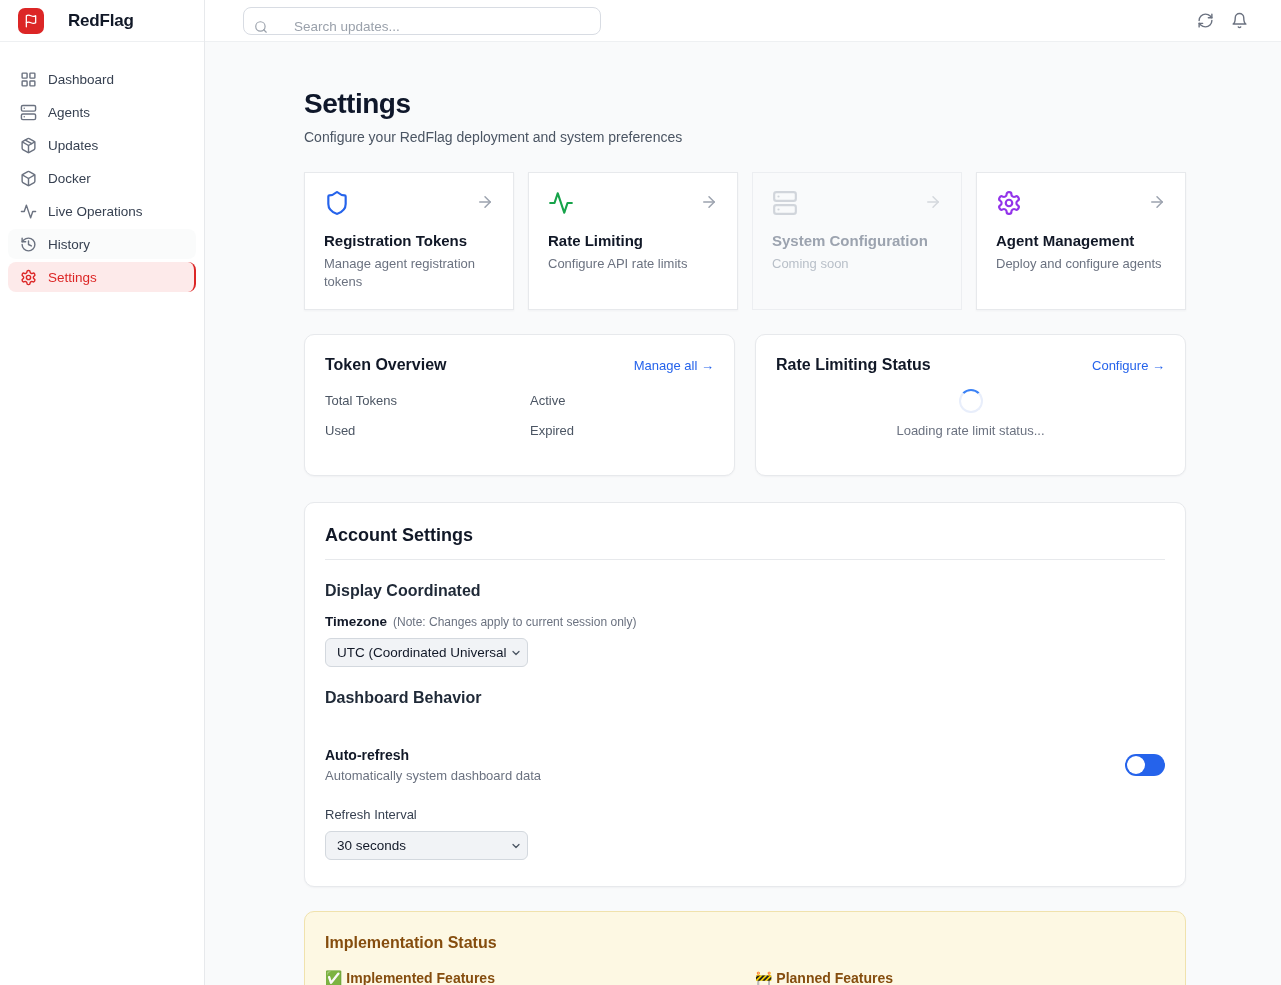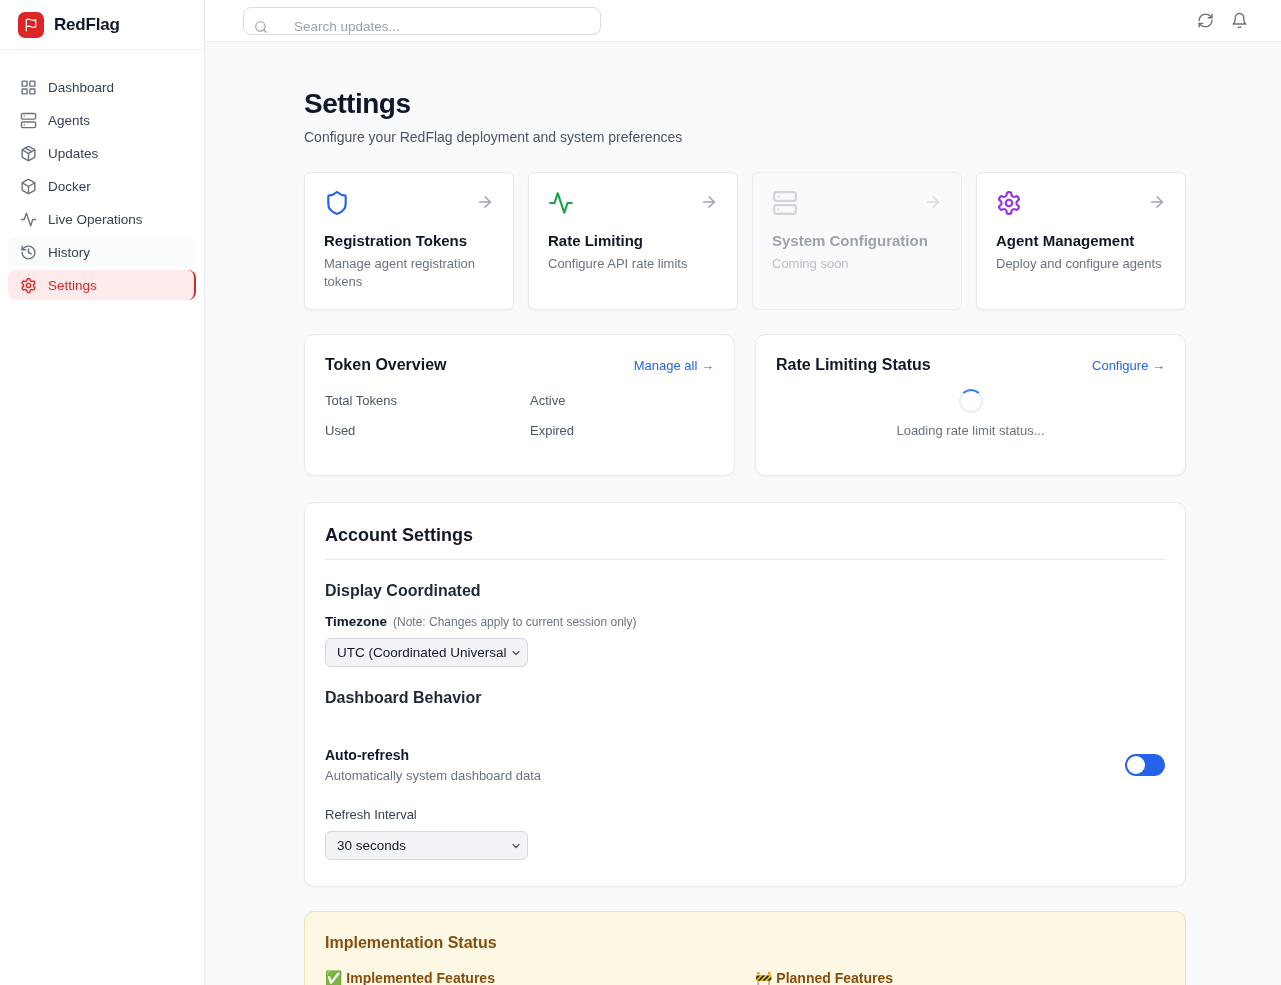--- a/index.html
+++ b/index.html
@@ -8,21 +8,21 @@
     font-family: "Liberation Sans", sans-serif;
     background:#f9fafb; color:#111827;
     -webkit-font-smoothing:antialiased;
   }
   svg { display:block; }
 
   .app { display:flex; width:1281px; height:985px; }
 
   
   .sidebar { width:205px; min-width:205px; background:#ffffff; border-right:1px solid #e7e9ec; }
-  .sidebar-brand { height:50px; display:flex; align-items:center; gap:10px; padding:0 18px; border-bottom:1px solid #eef0f2; }
+  .sidebar-brand { height:42px; display:flex; align-items:center; gap:24px; padding:0 18px; border-bottom:1px solid #eef0f2; }
   .logo-badge { width:26px; height:26px; background:#dc2626; border-radius:7px; display:flex; align-items:center; justify-content:center; }
   .logo-badge svg { width:14px; height:14px; stroke:#ffffff; }
   .brand-name { font-size:17px; font-weight:700; color:#111827; letter-spacing:-0.2px; }
 
   .nav { padding:22px 8px 0 8px; }
   .nav-item { height:30px; margin-bottom:3px; display:flex; align-items:center; gap:11px; padding:0 12px;
     border-radius:8px; font-size:13.5px; color:#374151; cursor:pointer; }
   .nav-item svg { width:17px; height:17px; stroke:#6b7280; flex:none; }
   .nav-item.subtle { background:#fafbfb; }
   .nav-item.active { background:#fdeaea; color:#dc2626; border-right:2px solid #dc2626; }
@@ -41,21 +41,21 @@
   .topbar-actions { margin-left:auto; display:flex; align-items:center; gap:17px; }
   .icon-btn { width:17px; height:17px; cursor:pointer; }
   .icon-btn svg { width:17px; height:17px; stroke:#6b7280; }
 
   
   .content { flex:1; padding:46px 95px 0 99px; overflow:hidden; }
   .page-title { font-size:28px; font-weight:700; color:#0f172a; letter-spacing:-0.5px; }
   .page-subtitle { margin-top:9px; font-size:14px; color:#4b5563; }
 
   .quick-cards { margin-top:27px; display:grid; grid-template-columns:repeat(4,1fr); gap:14px; }
-  .qcard { background:#ffffff; border:1px solid #e7e9ec; border-radius:6px; padding:17px 19px; height:138px;
+  .qcard { background:#ffffff; border:1px solid #e7e9ec; border-radius:0; padding:17px 19px; height:138px;
     box-shadow:0 1px 2px rgba(16,24,40,.04); cursor:pointer; }
   .qcard-top { display:flex; justify-content:space-between; align-items:flex-start; }
   .qcard-icon svg { width:26px; height:26px; }
   .qcard-arrow svg { width:18px; height:18px; stroke:#9ca3af; margin-top:3px; }
   .qcard-title { margin-top:16px; font-size:15px; font-weight:700; color:#111827; }
   .qcard-desc { margin-top:6px; font-size:13px; color:#6b7280; line-height:1.35; }
   .qcard.disabled { background:#f9fafb; box-shadow:none; cursor:default; border-color:#eceef1; }
   .qcard.disabled .qcard-title { color:#9ca3af; }
   .qcard.disabled .qcard-desc { color:#b8bfc8; }
   .qcard.disabled .qcard-arrow svg { stroke:#d4d8dd; }

